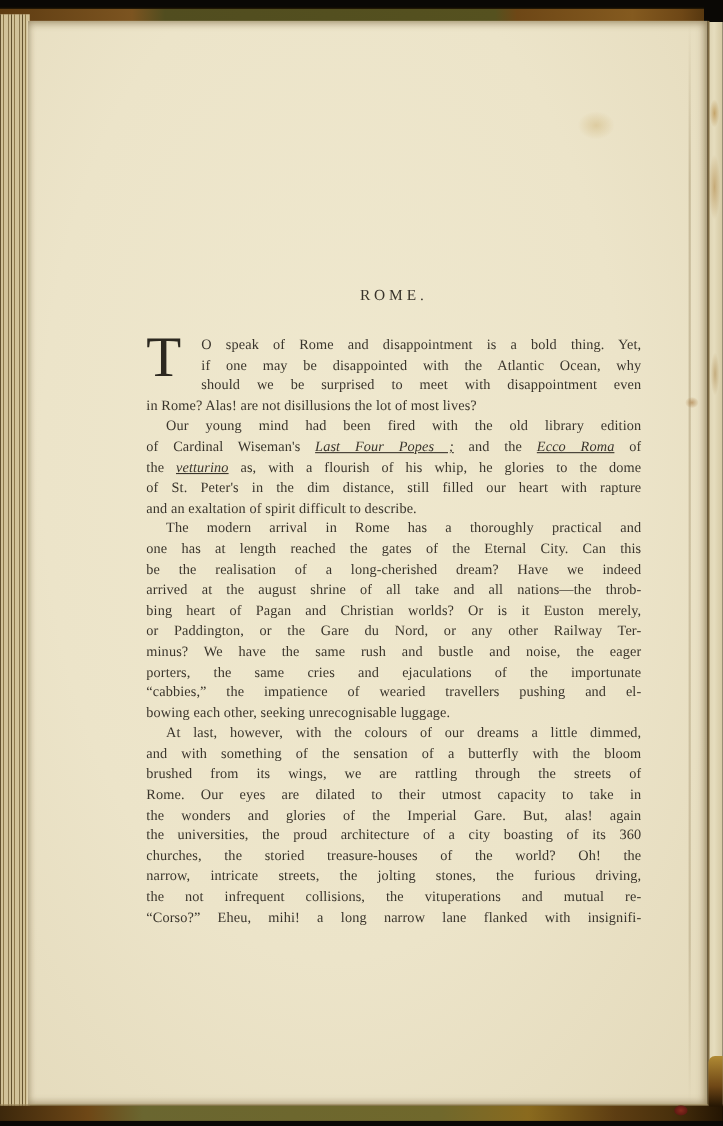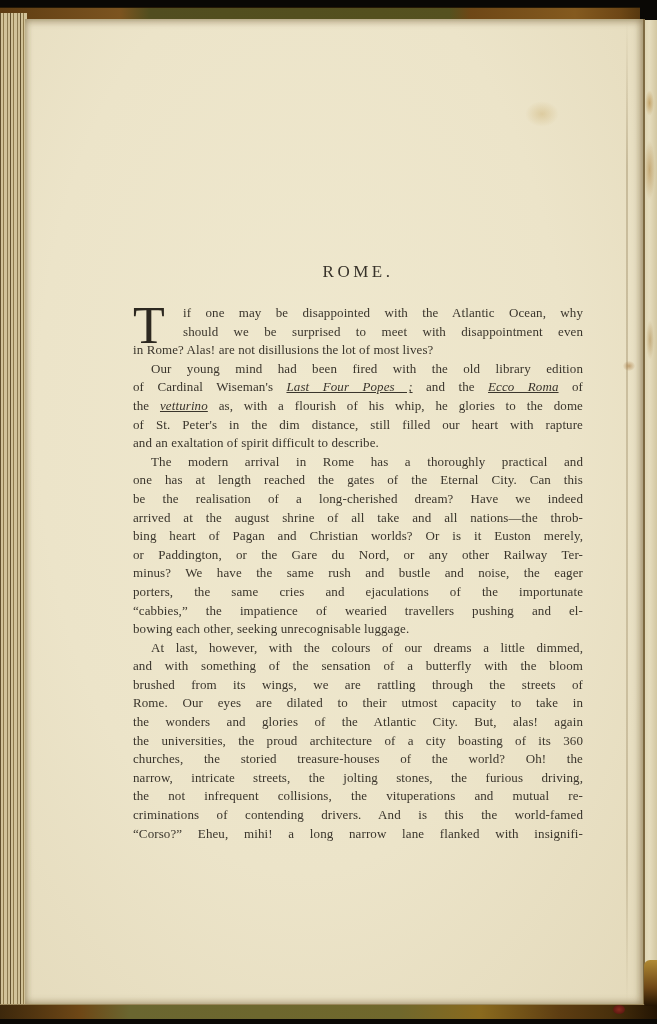--- a/index.html
+++ b/index.html
@@ -89,21 +89,21 @@
   .stain-mid-right {
     position: absolute; left: 598px; top: 342px; width: 12px; height: 10px;
     background: radial-gradient(rgba(150,95,30,0.5), rgba(150,95,30,0) 75%);
     border-radius: 50%;
   }
 
   
   .page-title {
     position: absolute; left: 108px; top: 243px; width: 450px;
     text-align: center;
-    font-size: 17px; letter-spacing: 3.5px;
+    font-size: 14px; letter-spacing: 3.5px;
     color: #37322a;
   }
   .text-block {
     position: absolute; left: 108px; top: 285px; width: 450px;
     color: #3a352c;
     font-size: 13px; line-height: 18.6px;
     letter-spacing: 0.1px;
   }
   .drop-cap {
     position: absolute; left: 0; top: -3px;
@@ -141,20 +141,21 @@
   <div class="book-page">
     <div class="page-crease-right"></div>
     <div class="stain-top-right"></div>
     <div class="stain-mid-right"></div>
 
     <h1 class="page-title" style="margin:0; font-weight:normal;">ROME.</h1>
 
     <div class="text-block">
       <span class="drop-cap">T</span>
 
+    <div class="text-line dropcap-indent"><span>O speak of Rome and disappointment is a bold thing. Yet,</span></div>
         <div class="text-line dropcap-indent"><span>if one may be disappointed with the Atlantic Ocean, why</span></div>
         <div class="text-line dropcap-indent"><span>should we be surprised to meet with disappointment even</span></div>
         <div class="text-line last"><span>in Rome?  Alas! are not disillusions the lot of most lives?</span></div>
         <div class="text-line para-indent"><span>Our young mind had been fired with the old library edition</span></div>
         <div class="text-line"><span>of Cardinal Wiseman's </span><span class="it">Last Four Popes ;</span><span> and the </span><span class="it">Ecco Roma</span><span> of</span></div>
         <div class="text-line"><span>the </span><span class="it">vetturino</span><span> as, with a flourish of his whip, he glories to the dome</span></div>
         <div class="text-line"><span>of St. Peter's in the dim distance, still filled our heart with rapture</span></div>
         <div class="text-line last"><span>and an exaltation of spirit difficult to describe.</span></div>
         <div class="text-line para-indent"><span>The modern arrival in Rome has a thoroughly practical and</span></div>
         <div class="text-line"><span>one has at length reached the gates of the Eternal City. Can this</span></div>
@@ -163,26 +164,25 @@
         <div class="text-line"><span>bing heart of Pagan and Christian worlds? Or is it Euston merely,</span></div>
         <div class="text-line"><span>or Paddington, or the Gare du Nord, or any other Railway Ter-</span></div>
         <div class="text-line"><span>minus? We have the same rush and bustle and noise, the eager</span></div>
         <div class="text-line"><span>porters, the same cries and ejaculations of the importunate</span></div>
         <div class="text-line"><span>“cabbies,” the impatience of wearied travellers pushing and el-</span></div>
         <div class="text-line last"><span>bowing each other, seeking unrecognisable luggage.</span></div>
         <div class="text-line para-indent"><span>At last, however, with the colours of our dreams a little dimmed,</span></div>
         <div class="text-line"><span>and with something of the sensation of a butterfly with the bloom</span></div>
         <div class="text-line"><span>brushed from its wings, we are rattling through the streets of</span></div>
         <div class="text-line"><span>Rome. Our eyes are dilated to their utmost capacity to take in</span></div>
-        <div class="text-line"><span>the wonders and glories of the Atlantic City. But, alas! again</span></div>
+        <div class="text-line"><span>the wonders and glories of the Imperial Gare. But, alas! again</span></div>
         <div class="text-line"><span>the universities, the proud architecture of a city boasting of its 360</span></div>
         <div class="text-line"><span>churches, the storied treasure-houses of the world? Oh! the</span></div>
         <div class="text-line"><span>narrow, intricate streets, the jolting stones, the furious driving,</span></div>
         <div class="text-line"><span>the not infrequent collisions, the vituperations and mutual re-</span></div>
-        <div class="text-line"><span>criminations of contending drivers. And is this the world-famed</span></div>
         <div class="text-line"><span>“Corso?” Eheu, mihi! a long narrow lane flanked with insignifi-</span></div>
       </div>
   </div>
 
   <div class="cover-band-bottom"></div>
   <div class="cover-spot-maroon"></div>
   <div class="cover-curl-bottom-right"></div>
 
 </div>
 

